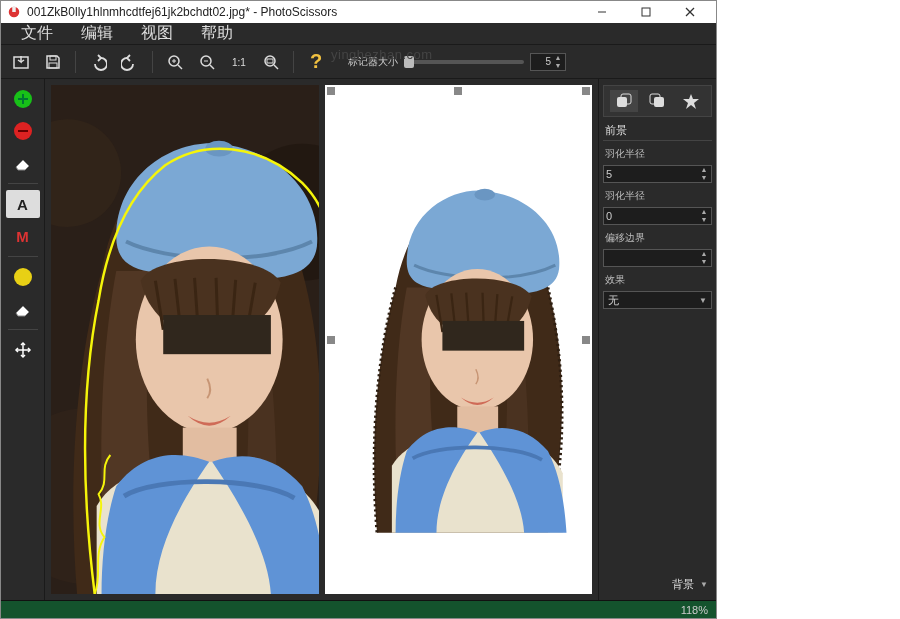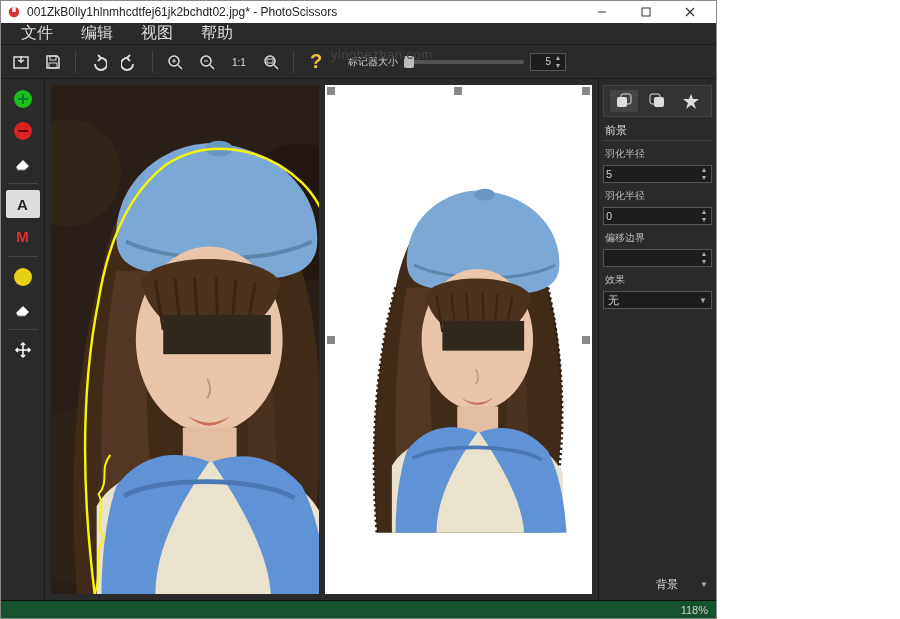--- a/index.html
+++ b/index.html
@@ -45,21 +45,21 @@
   .props .tabrow { display: flex; gap: 2px; justify-content: space-around; background: #333; padding: 4px; border: 1px solid #444; }
   .tabbtn { width: 28px; height: 22px; display: flex; align-items: center; justify-content: center; color: #ddd; }
   .section-title { font-size: 11px; color: #ddd; padding: 2px 2px; border-bottom: 1px solid #444; }
   .proplbl { font-size: 10px; color: #bbb; padding: 2px 0 0 2px; }
   .spin { height: 18px; background: #1d1d1d; border: 1px solid #555; display: flex; align-items: center; color: #ccc; font-size: 11px; padding: 0 2px; position: relative; }
   .spin .arrows { position: absolute; right: 1px; top: 0; bottom: 0; width: 12px; display: flex; flex-direction: column; }
   .spin .arrows div { flex: 1; font-size: 7px; text-align: center; line-height: 7px; color: #aaa; }
   .combo { height: 18px; background: #1d1d1d; border: 1px solid #555; display: flex; align-items: center; color: #ccc; font-size: 11px; padding: 0 4px; position: relative; }
   .combo .caret { position: absolute; right: 4px; font-size: 8px; color: #aaa; }
   .props .spacer { flex: 1; }
-  .bgrow { display: flex; align-items: center; justify-content: flex-end; gap: 22px; padding: 2px 4px; }
+  .bgrow { display: flex; align-items: center; justify-content: flex-end; gap: 6px; padding: 2px 4px; }
   .bgrow span.lbl { font-size: 11px; color: #ddd; }
   
   .statusbar { height: 18px; background: #14532d; color: #ccc; display: flex; align-items: center; justify-content: flex-end; padding: 0 8px; font-size: 11px; border-top: 1px solid #111; }
 </style>
 </head>
 <body>
 
 <div class="window">
 
   <div class="titlebar">

